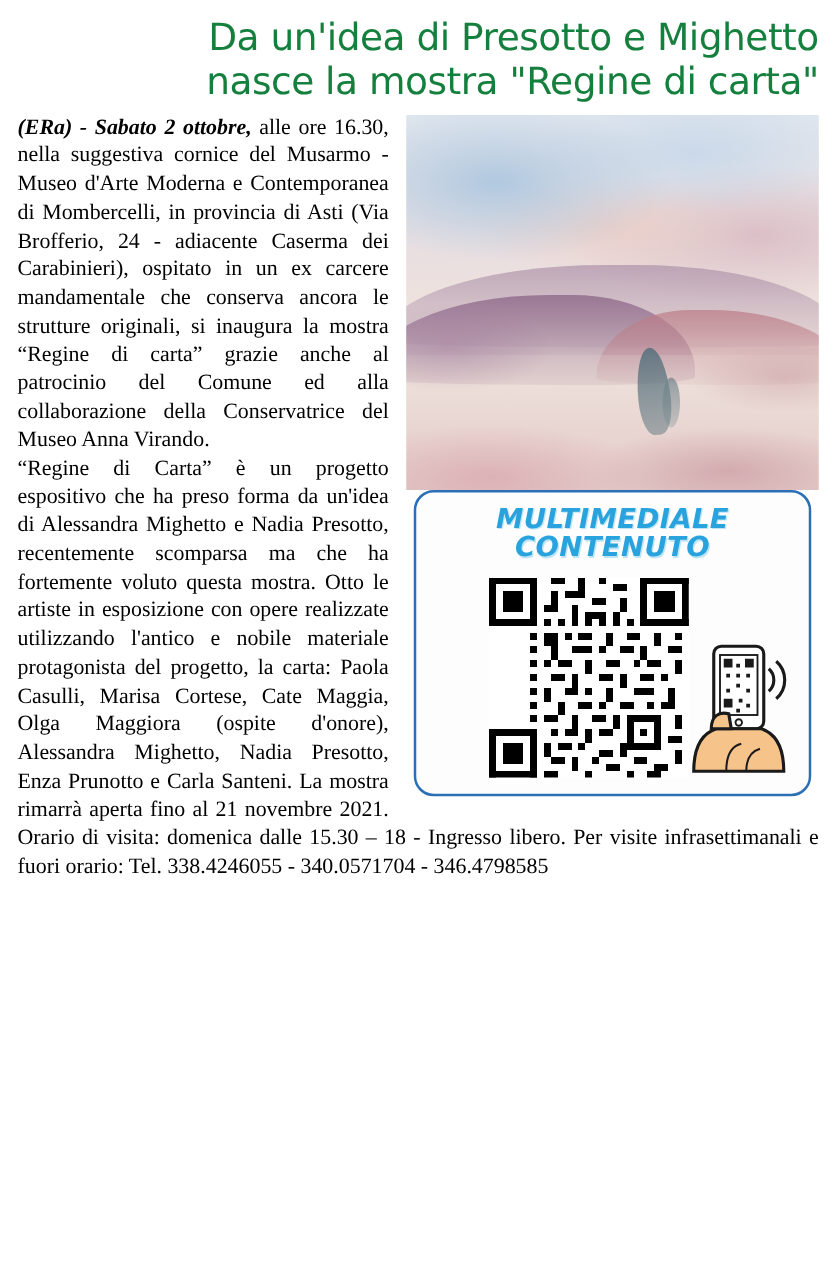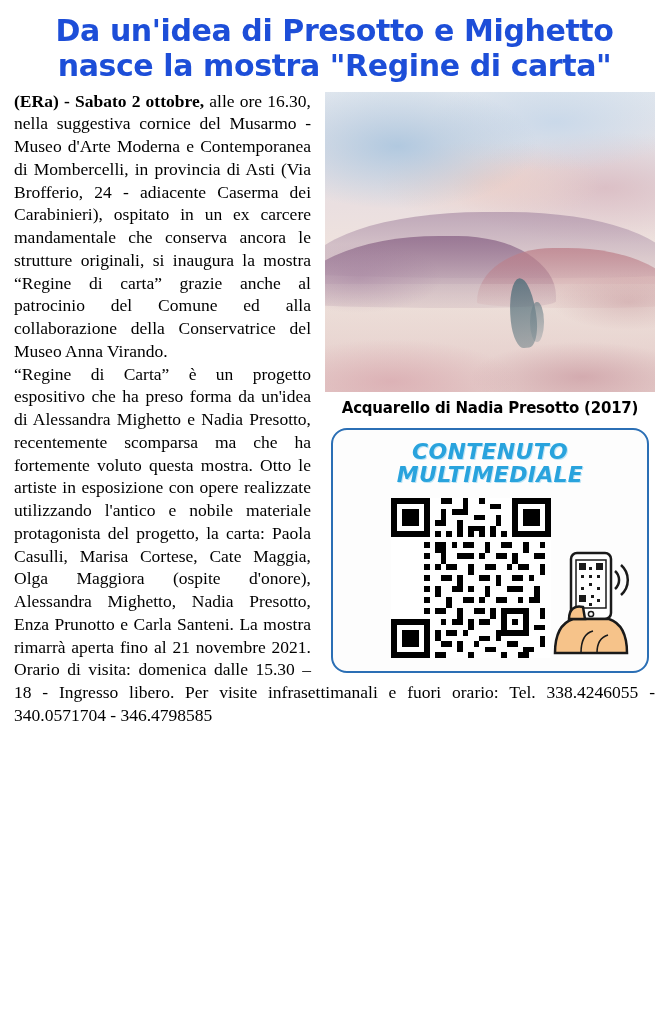--- a/index.html
+++ b/index.html
@@ -18,27 +18,27 @@
     position: relative;
     width: 669px;
     height: 1024px;
     box-sizing: border-box;
     padding: 10px 14px 6px 14px;
   }
 
   
   .headline {
     font-family: "DejaVu Sans", sans-serif;
-    font-weight: bold;
+    font-weight: normal;
     font-size: 30px;
     line-height: 1.16;
     letter-spacing: -0.4px;
-    text-align: center;
+    text-align: right;
     margin: 4px 0 6px 0;
-    color: #1d4ed8;
+    color: #15803d;
   }
   .headline .l1 { display: block; }
   .headline .l2 { display: block; }
 
   
   .body-area {
     position: relative;
     font-size: 17.5px;
     line-height: 1.30;
     text-align: justify;
@@ -162,21 +162,21 @@
 
   .phone-hand {
     position: absolute;
     right: 10px;
     bottom: 12px;
     width: 92px;
     height: 110px;
   }
 
   
-  .lead { font-weight: bold; }
+  .lead { font-weight: bold; font-style: italic; }
   .strong { font-weight: normal; }
   p.para { margin: 0 0 0 0; text-indent: 0; }
   .body-area p + p { margin-top: 0; }
   .tail { clear: both; }
 </style>
 </head>
 <body>
 
 <div class="page">
 
@@ -193,26 +193,25 @@
         <div class="sky"></div>
         <div class="ridge1"></div>
         <div class="ridge2"></div>
         <div class="ridge3"></div>
         <div class="field"></div>
         <div class="tree"></div>
         <div class="tree2"></div>
         <div class="wash"></div>
       </div>
 
-      <div class="caption">Acquarello di Nadia Presotto (2017)</div>
 
       <div class="qr-box">
         <div class="qr-title">
+          <span>MULTIMEDIALE</span>
           <span>CONTENUTO</span>
-          <span>MULTIMEDIALE</span>
         </div>
 
         <div class="qr-wrap">
           <svg viewBox="0 0 29 29" width="160" height="160" shape-rendering="crispEdges" aria-hidden="true">
             <rect width="29" height="29" fill="#ffffff"></rect>
             <g fill="#000000">
 
               <rect x="0" y="0" width="7" height="1"></rect>
                 <rect x="0" y="6" width="7" height="1"></rect>
               <rect x="0" y="0" width="1" height="7"></rect>

